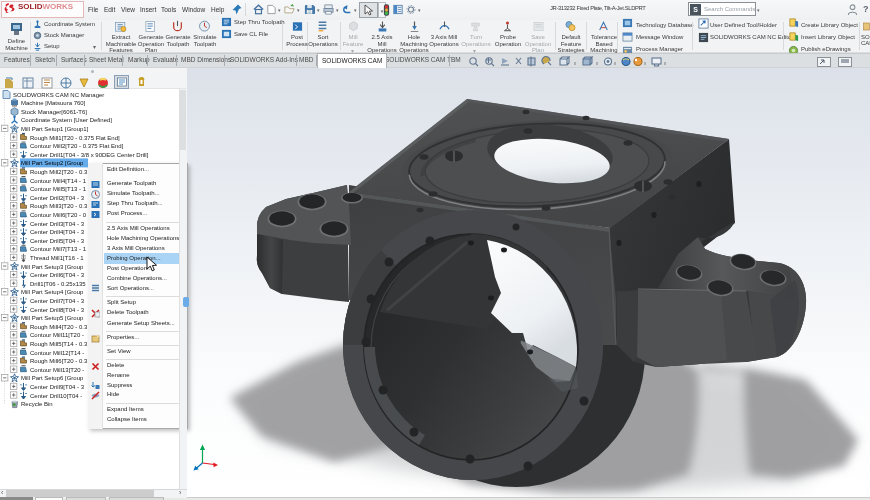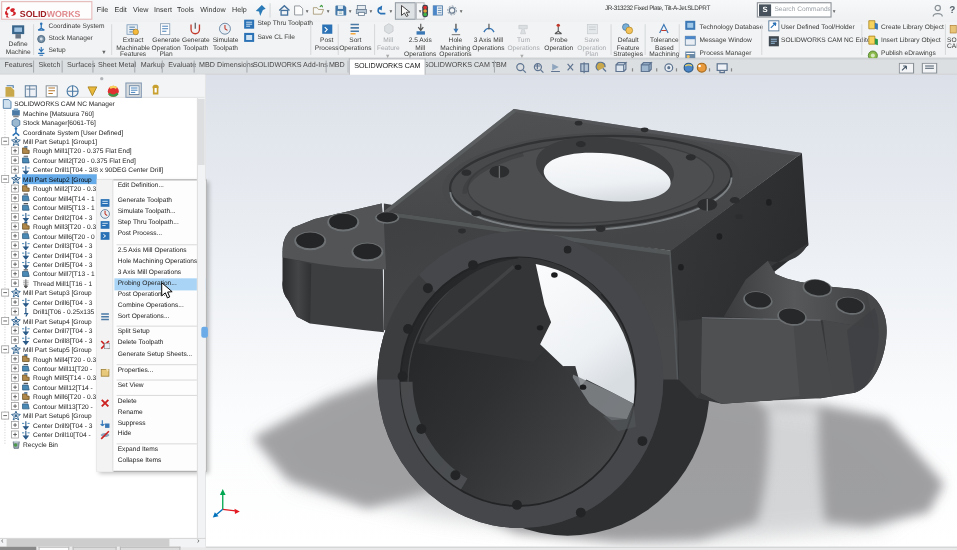--- a/index.html
+++ b/index.html
@@ -13,21 +13,21 @@
 #viewport{position:absolute;left:187px;top:68px;width:683px;height:429px;overflow:hidden}
 #bottombar{position:absolute;left:0;top:497px;width:870px;height:3px;background:#eceef0;border-top:1px solid #c9cbcd}
 .mi{position:absolute;font-size:6.5px;color:#333}
 .lbl{position:absolute;font-size:6px;color:#3a3a3a;text-align:center;line-height:6.5px}
 .lbl1{position:absolute;font-size:6px;color:#3a3a3a;white-space:nowrap}
 .sep{position:absolute;top:22px;width:1px;height:28px;background:#d8dadc}
 .tab{position:absolute;top:53px;height:15px;font-size:6.5px;color:#4a4a4a;padding:3px 4px 0 4px;white-space:nowrap}
 .cmi{position:absolute;font-size:6px;color:#1c1c1c;white-space:nowrap}
 </style></head><body>
 <div id="titlebar">
-<div class="abs" style="left:1px;top:1px;width:83px;height:17px;background:#fdfdfd;border:1px solid #e5b8b8;display:flex;align-items:flex-end;padding-left:2px">
+<div class="abs" style="left:1px;top:1px;width:83px;height:17px;background:#fdfdfd;border:1px solid #e5b8b8;display:flex;align-items:flex-start;padding-left:2px">
 <svg width="13" height="12" viewBox="0 0 16 14">
         <path d="M6 1 C2 1 1 4 3 5 C0 6 0 10 3 11 C1 12 2 13 4 13 L6 13 C3 12 3 10 5 9 C2 8 2 4 6 3 Z" fill="#d2232a"></path>
         <path d="M8 3 C12 2 13 5 10 6 C14 6 14 11 9 11 L7 11 C11 10 11 7 8 7 C6 6 6 4 8 3 Z" fill="#d2232a"></path>
       </svg>
 <span style="font-size:8px;font-weight:bold;color:#a01f24;margin-left:1px">SOLID<span style="color:#e08a8e">WORKS</span></span>
 </div>
 <div class="mi" style="left:88px;top:6px">File</div>
 <div class="mi" style="left:104px;top:6px">Edit</div>
 <div class="mi" style="left:121px;top:6px">View</div>
 <div class="mi" style="left:140px;top:6px">Insert</div>

